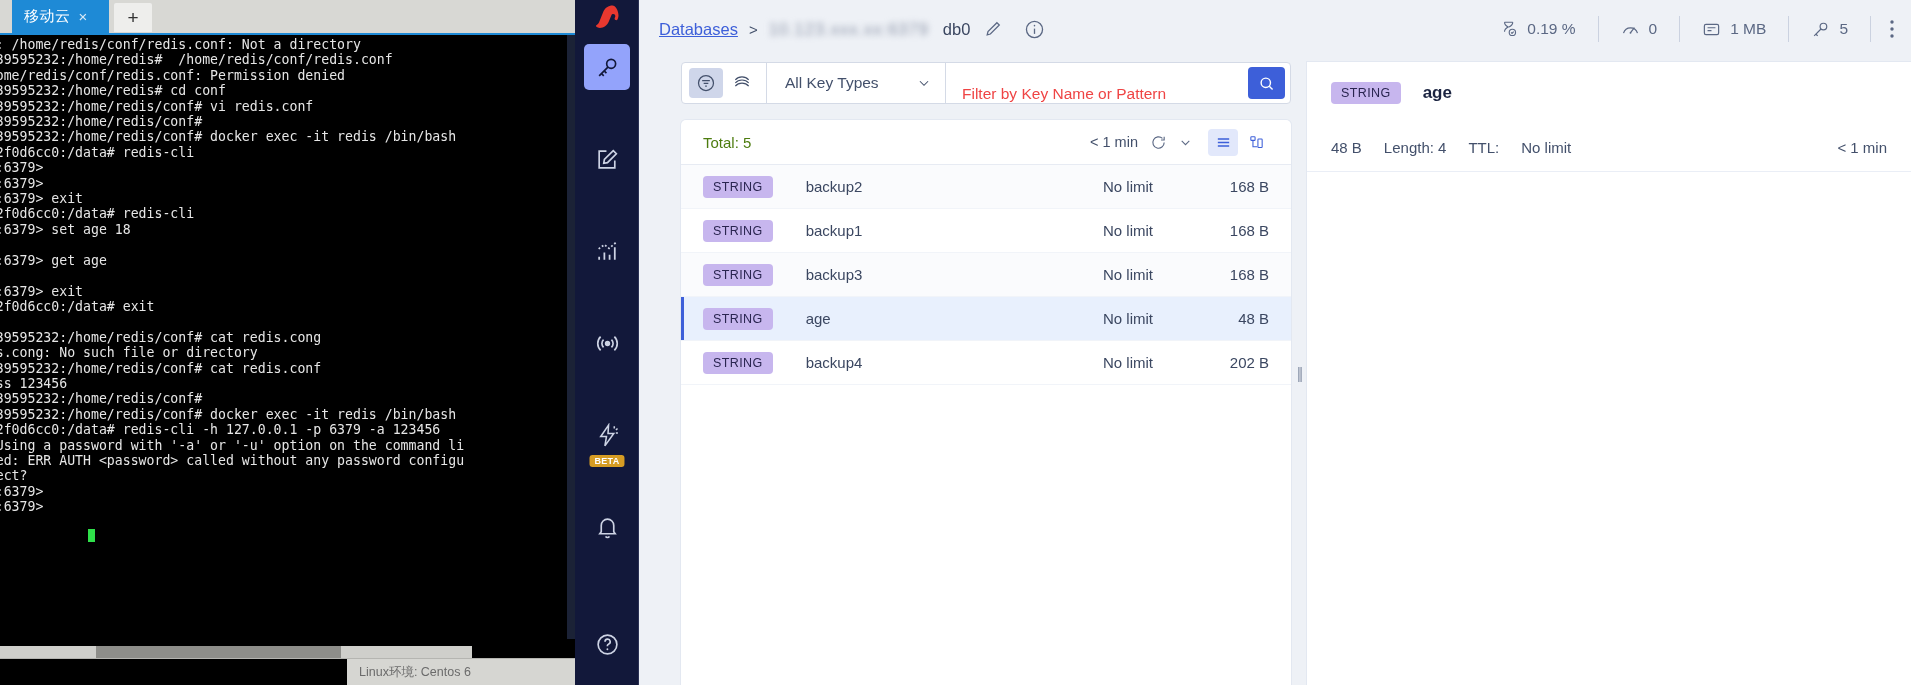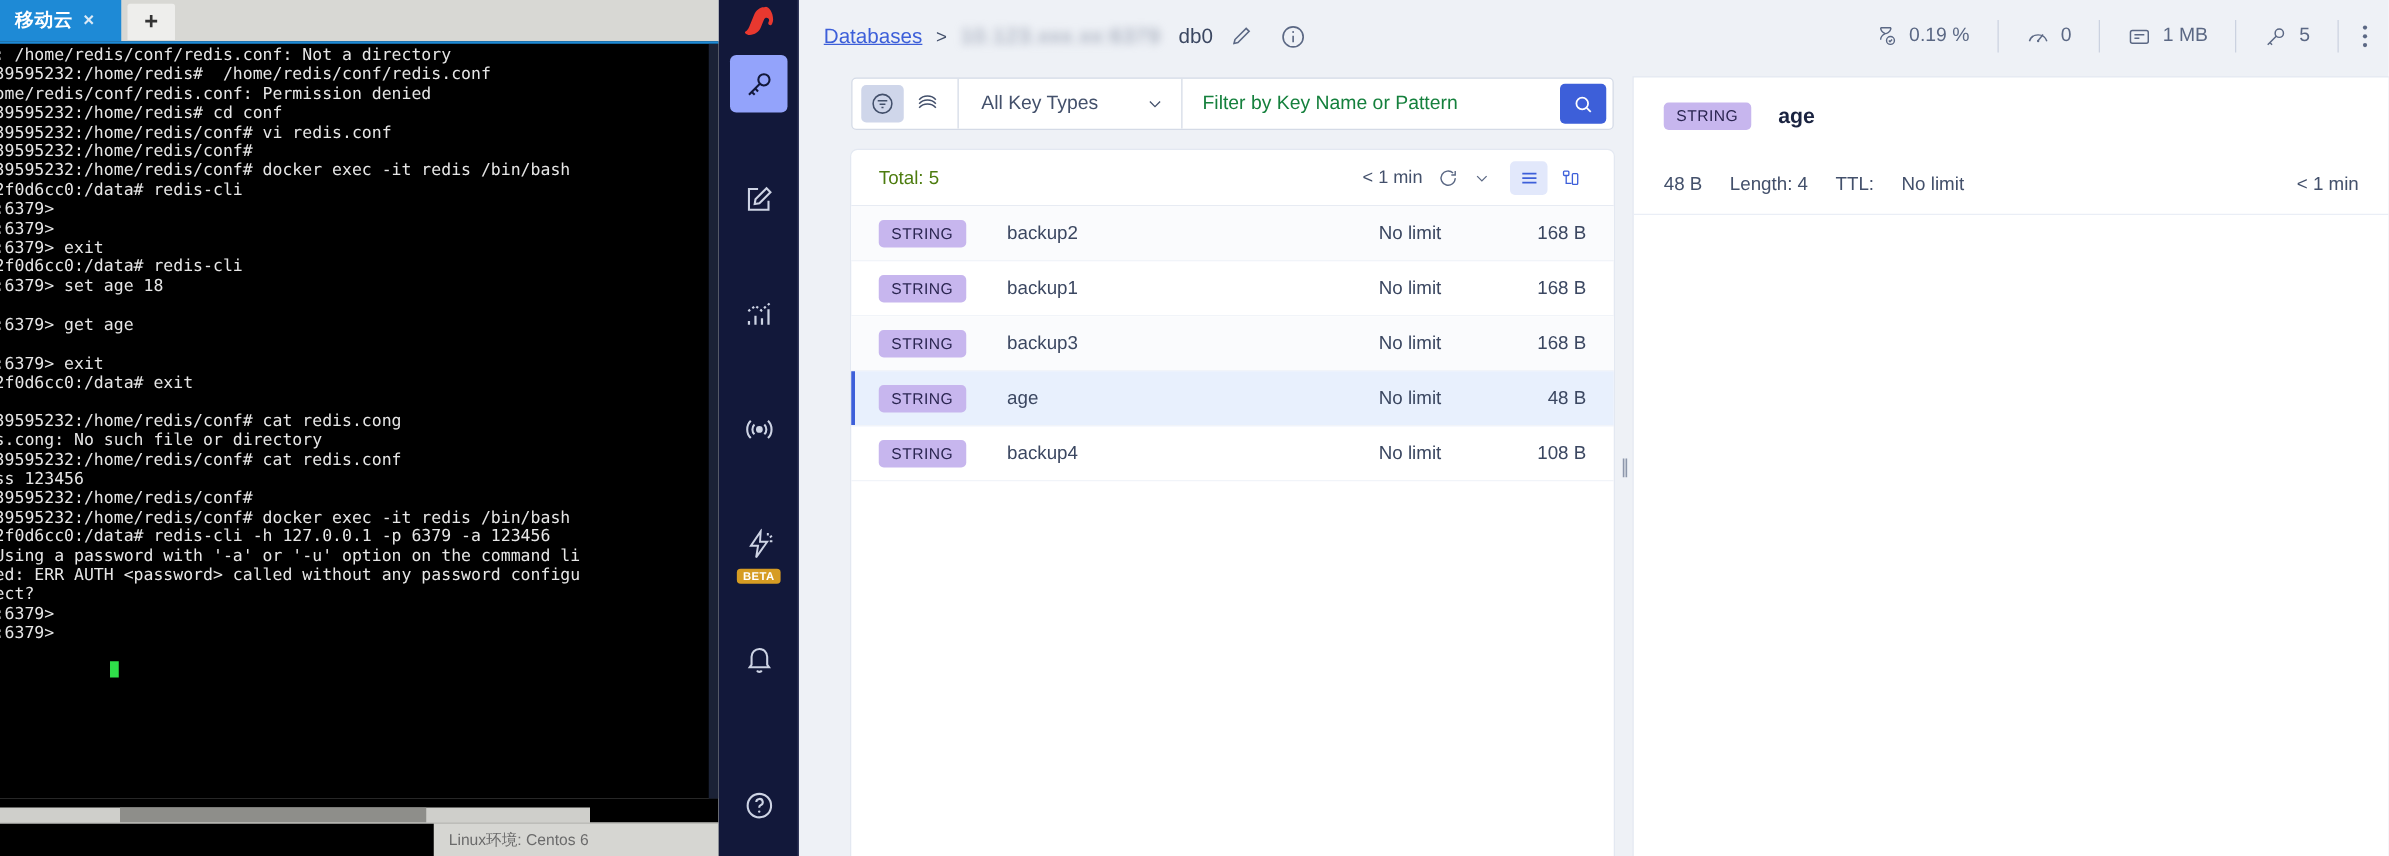--- a/index.html
+++ b/index.html
@@ -11,21 +11,21 @@
   .screen { position: relative; width: 1911px; height: 685px; display: flex; }
 
   
   .term-window {
     width: 575px; height: 685px; position: relative;
     background: #d6d6d2; display: flex; flex-direction: column;
     overflow: hidden;
   }
   .term-tabbar {
     height: 33px; background: #d8d8d4; display: flex; align-items: flex-end;
-    padding-left: 0; position: relative; font-weight: bold;
+    padding-left: 12px; position: relative;
   }
   .term-tab {
     height: 33px; min-width: 97px; background: #1e8ad6; color: #ffffff;
     display: flex; align-items: center; gap: 8px;
     padding: 0 10px 0 12px; font-size: 15px; letter-spacing: .5px;
   }
   .term-tab-title { font-size: 15px; color:#fff; }
   .term-tab-close { font-size: 15px; color: #dceaf6; }
   .term-newtab {
     width: 38px; height: 29px; margin-left: 5px; margin-bottom: 1px;
@@ -143,22 +143,22 @@
     width: 34px; height: 30px; border-radius: 4px; display: flex;
     align-items: center; justify-content: center; color: #43506b;
   }
   .fb-tog.active { background: #cfd6ea; }
   .fb-type {
     width: 180px; border-left: 1px solid #d4dae6; border-right: 1px solid #d4dae6;
     display: flex; align-items: center; justify-content: space-between;
     padding: 0 14px 0 18px; font-size: 15.5px; color: #43506b;
   }
   .fb-input {
-    flex: 1; display: flex; align-items: center; padding-left: 16px;
-    font-size: 15.5px; color: #15803d;
+    flex: 1; display: flex; align-items: flex-end; padding-left: 16px;
+    font-size: 15.5px; color: #ef4444;
   }
   .fb-search {
     width: 37px; margin: 4px 5px 4px 0; background: #3d5fd9; border-radius: 4px;
     display: flex; align-items: center; justify-content: center; color: #fff;
   }
 
   .keys-panel {
     background: #fff; border-radius: 5px 5px 0 0; flex: 1; display: flex;
     flex-direction: column; min-height: 0; box-shadow: 0 0 0 1px #e3e8f1;
   }
@@ -528,21 +528,21 @@
             <div class="key-row selected">
               <span class="type-badge">STRING</span>
               <span class="key-name">age</span>
               <span class="key-ttl">No limit</span>
               <span class="key-size">48 B</span>
             </div>
             <div class="key-row">
               <span class="type-badge">STRING</span>
               <span class="key-name">backup4</span>
               <span class="key-ttl">No limit</span>
-              <span class="key-size">108 B</span>
+              <span class="key-size">202 B</span>
             </div>
           </div>
         </div>
 
         <div class="resizer">||</div>
 
         <div class="details">
           <div class="det-title">
             <span class="type-badge">STRING</span>
             <span class="det-key">age</span>

